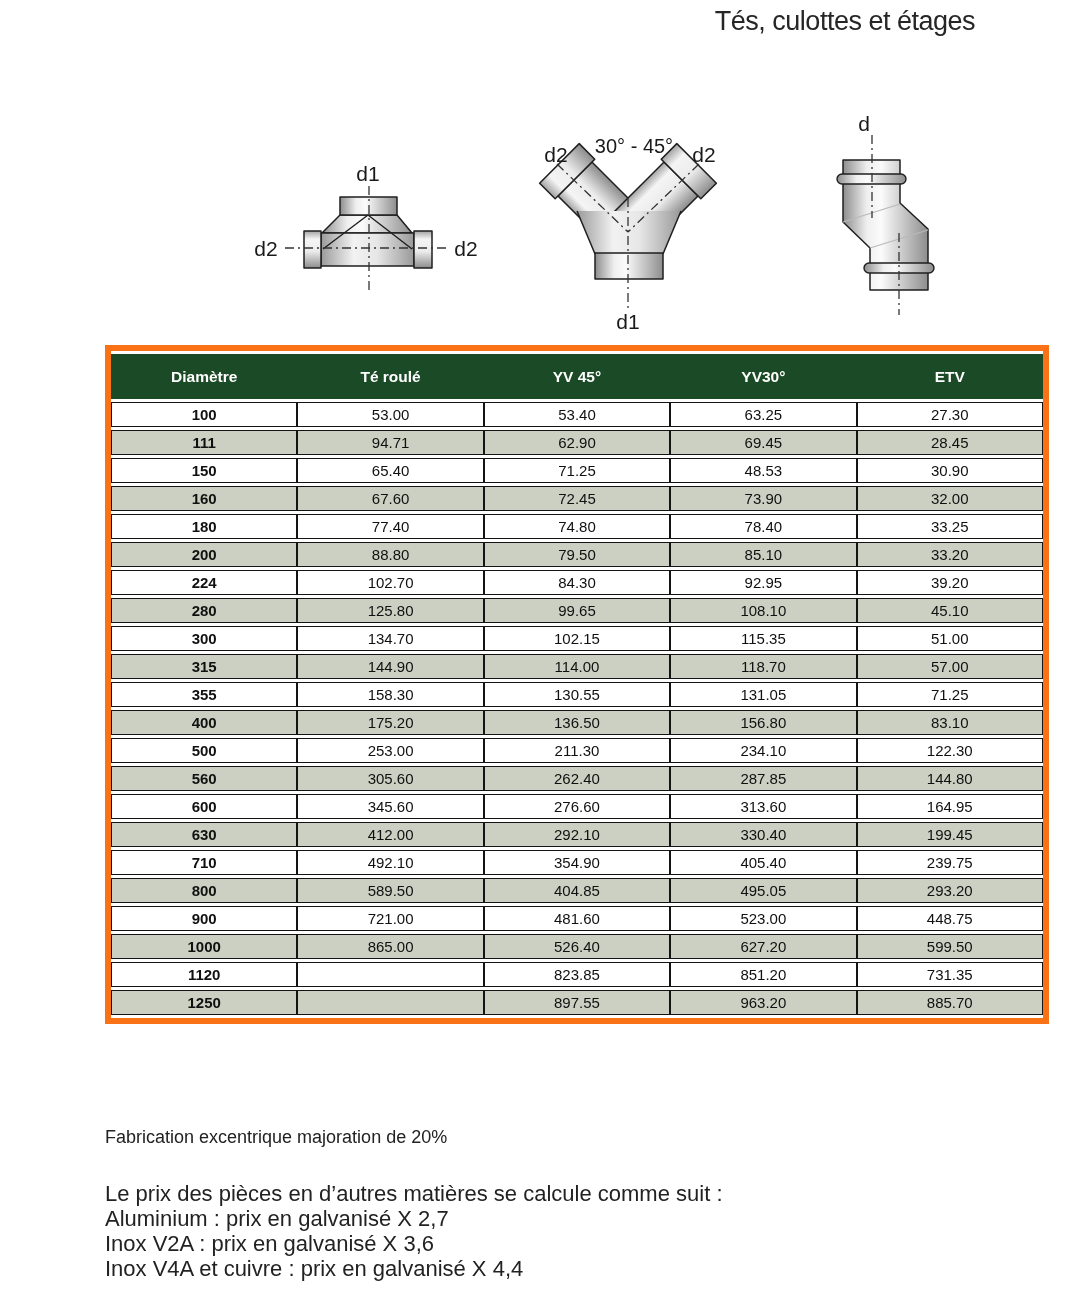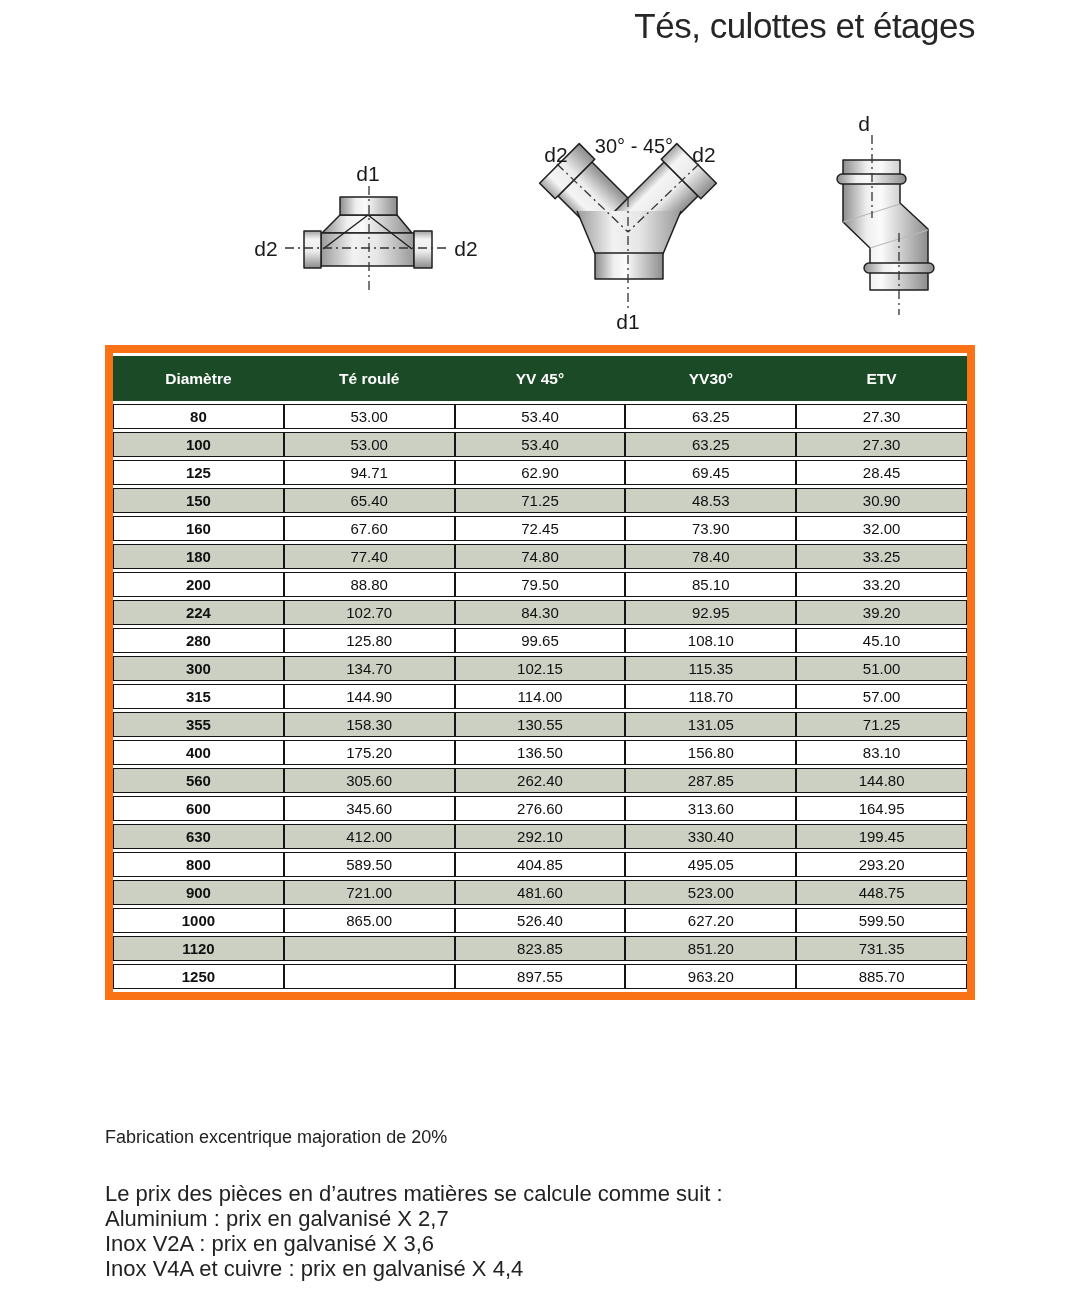--- a/index.html
+++ b/index.html
@@ -4,28 +4,28 @@
 <style>
   * { margin:0; padding:0; box-sizing:border-box; }
   html,body { background:#ffffff; }
   body { font-family:"Liberation Sans", sans-serif; }
   .page {
     position:relative; width:1080px; height:1304px; background:#ffffff;
     overflow:hidden; margin:0 auto;
   }
   .page-title {
     position:absolute; top:6px; right:105px;
-    font-size:35px; color:#262626; letter-spacing:-0.5px;
+    font-size:27px; color:#262626; letter-spacing:-0.5px;
   }
   .diagram-band { position:absolute; left:230px; top:95px; }
 
   
   .table-wrap {
-    position:absolute; left:105px; top:345px; width:870px;
-    border:8px solid #f97316; background:#ffffff;
+    position:absolute; left:105px; top:345px; width:944px;
+    border:6px solid #f97316; background:#ffffff;
   }
   table.price-table {
     width:100%; table-layout:fixed;
     border-collapse:separate; border-spacing:0 3px;
     font-size:15px; color:#101010;
   }
   table.price-table thead th {
     background:#1b4a26; color:#ffffff; font-weight:bold;
     height:45px; text-align:center; font-size:15.5px; border:none;
   }
@@ -152,35 +152,28 @@
         <tr>
           <th>Diamètre</th>
           <th>Té roulé</th>
           <th>YV 45°</th>
           <th>YV30°</th>
           <th>ETV</th>
         </tr>
       </thead>
       <tbody>
           <tr>
-            <td>80</td>
-            <td>53.00</td>
-            <td>53.40</td>
-            <td>63.25</td>
-            <td>27.30</td>
-          </tr>
-          <tr>
             <td>100</td>
             <td>53.00</td>
             <td>53.40</td>
             <td>63.25</td>
             <td>27.30</td>
           </tr>
           <tr>
-            <td>125</td>
+            <td>111</td>
             <td>94.71</td>
             <td>62.90</td>
             <td>69.45</td>
             <td>28.45</td>
           </tr>
           <tr>
             <td>150</td>
             <td>65.40</td>
             <td>71.25</td>
             <td>48.53</td>
@@ -243,39 +236,53 @@
             <td>71.25</td>
           </tr>
           <tr>
             <td>400</td>
             <td>175.20</td>
             <td>136.50</td>
             <td>156.80</td>
             <td>83.10</td>
           </tr>
           <tr>
+            <td>500</td>
+            <td>253.00</td>
+            <td>211.30</td>
+            <td>234.10</td>
+            <td>122.30</td>
+          </tr>
+          <tr>
             <td>560</td>
             <td>305.60</td>
             <td>262.40</td>
             <td>287.85</td>
             <td>144.80</td>
           </tr>
           <tr>
             <td>600</td>
             <td>345.60</td>
             <td>276.60</td>
             <td>313.60</td>
             <td>164.95</td>
           </tr>
           <tr>
             <td>630</td>
             <td>412.00</td>
             <td>292.10</td>
             <td>330.40</td>
             <td>199.45</td>
+          </tr>
+          <tr>
+            <td>710</td>
+            <td>492.10</td>
+            <td>354.90</td>
+            <td>405.40</td>
+            <td>239.75</td>
           </tr>
           <tr>
             <td>800</td>
             <td>589.50</td>
             <td>404.85</td>
             <td>495.05</td>
             <td>293.20</td>
           </tr>
           <tr>
             <td>900</td>

